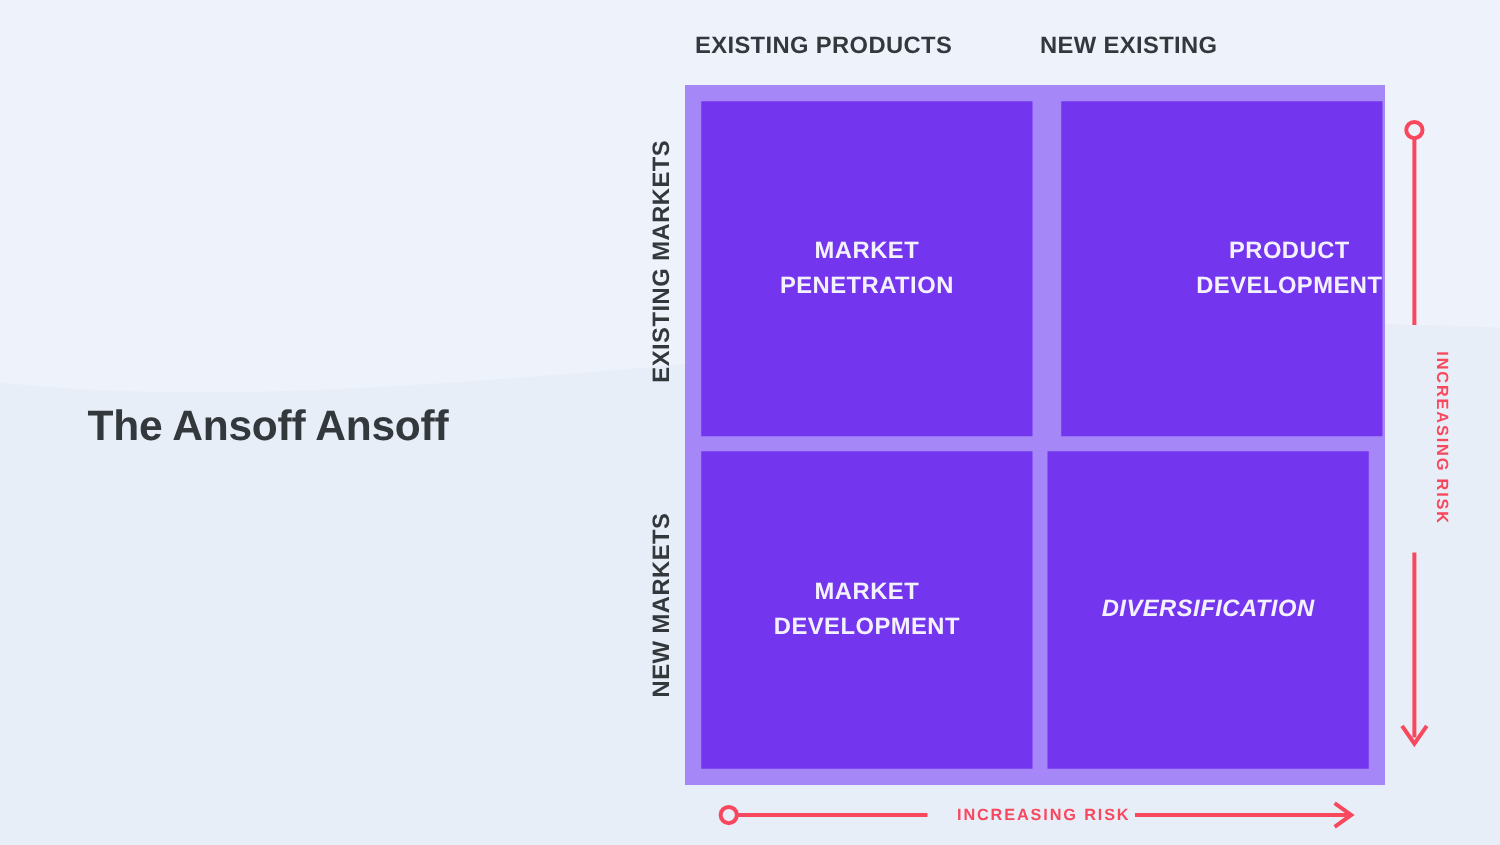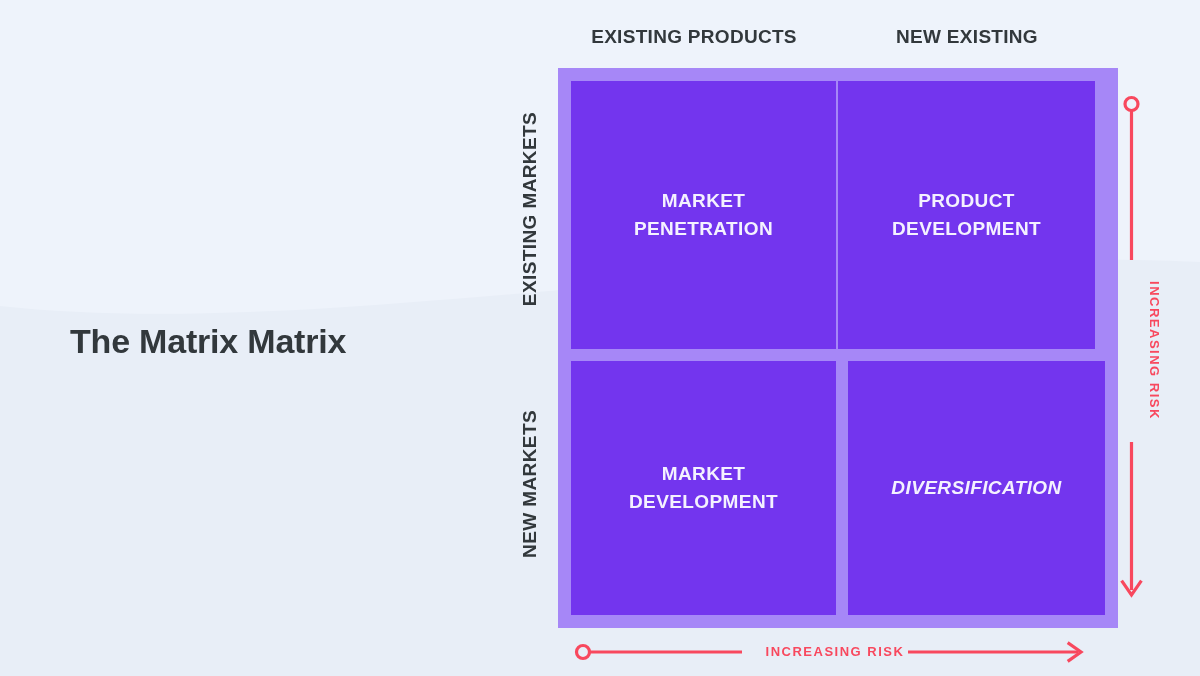--- a/index.html
+++ b/index.html
@@ -19,21 +19,21 @@
   .title{
     position:absolute;left:70px;top:322px;
     font-size:34px;font-weight:bold;color:#32383c;
     letter-spacing:-0.2px;white-space:nowrap;
   }
 
   
   .col-head{
     position:absolute;top:26px;
     font-size:19px;font-weight:bold;color:#32383c;
-    letter-spacing:0.3px;white-space:nowrap;text-align:center;
+    letter-spacing:0.3px;white-space:nowrap;text-align:left;
   }
   #col-head-0{left:556px;width:276px;}
   #col-head-1{left:832px;width:270px;}
 
   
   .row-head{
     position:absolute;left:0;
     font-size:19px;font-weight:bold;color:#32383c;
     letter-spacing:0.4px;white-space:nowrap;
     transform-origin:center center;
@@ -41,34 +41,33 @@
     text-align:center;
   }
   #row-head-0{left:400px;top:198px;width:260px;}
   #row-head-1{left:410px;top:473px;width:240px;}
 
   
   .frame{
     position:absolute;left:548px;top:68px;
     width:560px;height:560px;
     background:#a687f7;
-    margin-left:10px;
   }
   .quad{
     position:absolute;
     background:#7335ee;
     display:flex;align-items:center;justify-content:center;
   }
   .quad .qlabel{
     color:#f4f1ff;font-size:19px;font-weight:bold;
     letter-spacing:0.4px;text-align:center;line-height:1.48;
     white-space:pre-line;
   }
   #quad-0{left:13px;top:13px;width:265px;height:268px;}
-  #quad-1{left:280px;top:13px;width:257px;height:268px;}
+  #quad-1{left:301px;top:13px;width:257px;height:268px;justify-content:flex-end;}
   #quad-2{left:13px;top:293px;width:265px;height:254px;}
   #quad-3{left:290px;top:293px;width:257px;height:254px;font-style:italic;}
 
   
   .axis-v{position:absolute;left:1110px;top:90px;width:44px;height:520px;}
   .axis-v-label{
     position:absolute;
     font-size:13px;font-weight:bold;color:#f8485e;
     letter-spacing:1.5px;white-space:nowrap;
     transform-origin:center center;
@@ -86,21 +85,21 @@
 </head>
 <body>
 
 <div id="stage">
 
   <svg class="bg-wave" viewBox="0 0 1200 676" preserveAspectRatio="none">
     <rect x="0" y="0" width="1200" height="676" fill="#e8eef7"></rect>
     <path d="M0,0 L1200,0 L1200,262 C900,248 620,290 330,308 C200,316 90,316 0,306 Z" fill="#eef3fb"></path>
   </svg>
 
-  <div class="title">The Matrix Matrix</div>
+  <div class="title">The Ansoff Ansoff</div>
 
   <div class="col-head" id="col-head-0">EXISTING PRODUCTS</div>
   <div class="col-head" id="col-head-1">NEW EXISTING</div>
 
   <div class="row-head" id="row-head-0">EXISTING MARKETS</div>
   <div class="row-head" id="row-head-1">NEW MARKETS</div>
 
   <div class="frame">
 
     <div class="quad" id="quad-0">

